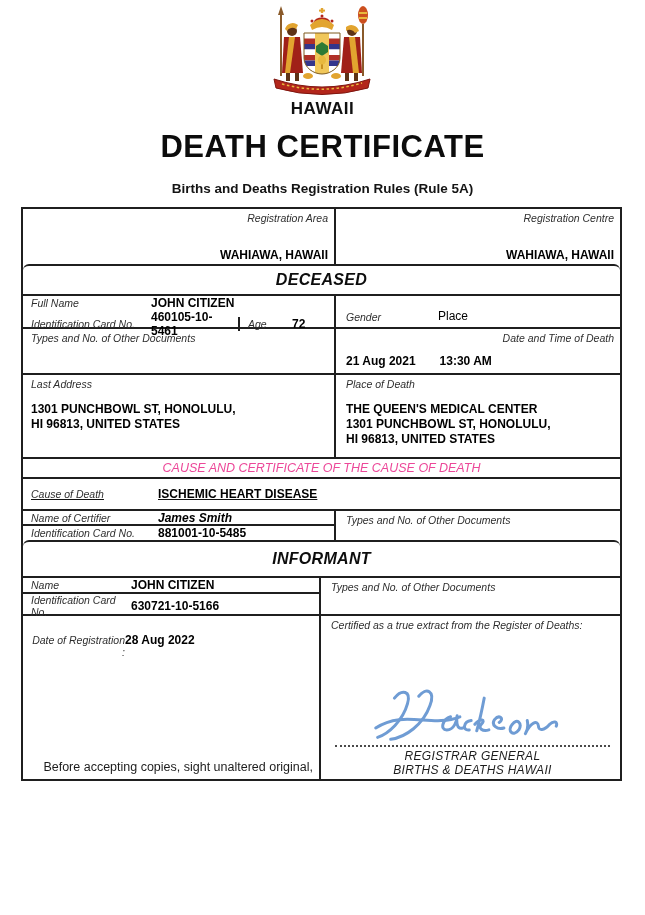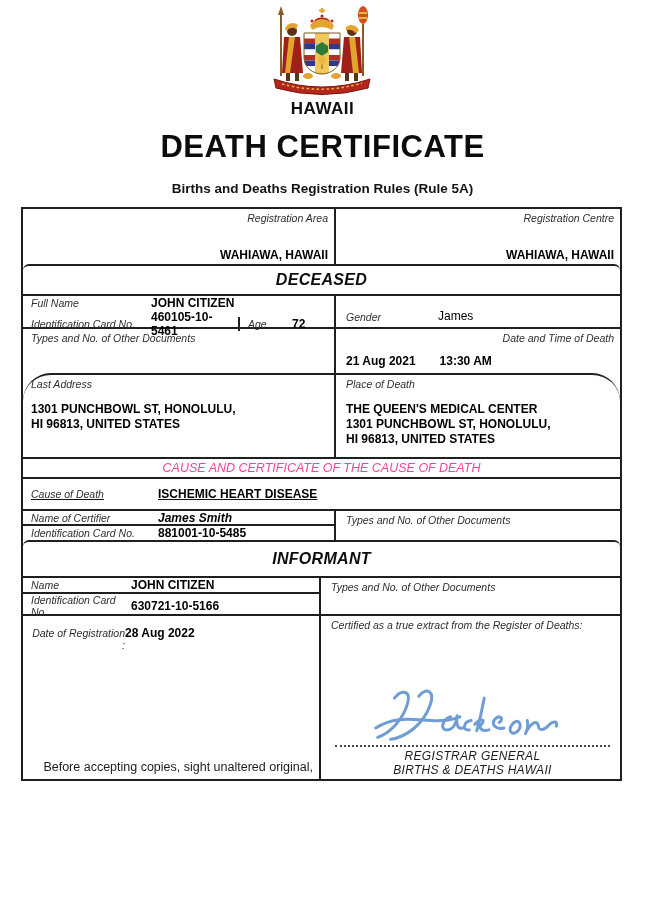--- a/index.html
+++ b/index.html
@@ -134,38 +134,38 @@
           <span class="k" style="width:120px;">Identification Card No.</span>
           <span class="v" style="width:87px;">460105-10-5461</span>
           <span class="age-box">
             <span class="k" style="width:44px;">Age</span>
             <span class="v">72</span>
           </span>
         </div>
       </div>
       <div class="rcol" style="display:flex;align-items:flex-end;padding-bottom:4px;">
         <span class="k" style="width:92px;">Gender</span>
-        <span class="v-plain">James</span>
+        <span class="v-plain">Place</span>
       </div>
     </div>
 
     <div class="r" style="height:46px;">
       <div class="cell lcol">
         <div class="k">Types and No. of Other Documents</div>
       </div>
       <div class="cell rcol colcell" style="padding-bottom:5px;">
         <div class="k">Date and Time of Death</div>
         <div style="display:flex;">
           <span class="v">21 Aug 2021</span>
           <span class="v" style="margin-left:24px;">13:30 AM</span>
         </div>
       </div>
     </div>
 
-    <div class="r" style="height:84px;border-radius:28px;">
+    <div class="r" style="height:84px;">
       <div class="cell lcol">
         <div class="k" style="margin-bottom:12px;">Last Address</div>
         <div class="addr">1301 PUNCHBOWL ST, HONOLULU,</div>
         <div class="addr">HI 96813, UNITED STATES</div>
       </div>
       <div class="cell rcol">
         <div class="k" style="margin-bottom:12px;">Place of Death</div>
         <div class="addr">THE QUEEN'S MEDICAL CENTER</div>
         <div class="addr">1301 PUNCHBOWL ST, HONOLULU,</div>
         <div class="addr">HI 96813, UNITED STATES</div>
@@ -207,21 +207,21 @@
           <span class="k" style="width:100px;">Identification Card No.</span>
           <span class="v">630721-10-5166</span>
         </div>
       </div>
       <div class="cell rcol">
         <div class="k">Types and No.  of Other Documents</div>
       </div>
     </div>
 
     <div class="r" style="height:165px;">
-      <div class="cell lcol-inf colcell" style="padding-top:10px;padding-bottom:4px;">
+      <div class="cell lcol-inf colcell" style="padding-top:17px;padding-bottom:4px;">
         <div class="kv">
           <span class="k" style="width:94px;">Date of Registration :</span>
           <span class="v">28 Aug 2022</span>
         </div>
         <div>
           <div class="notice">Before accepting copies, sight unaltered original,</div>
         </div>
       </div>
       <div class="cell rcol">
         <div class="sig-block">

